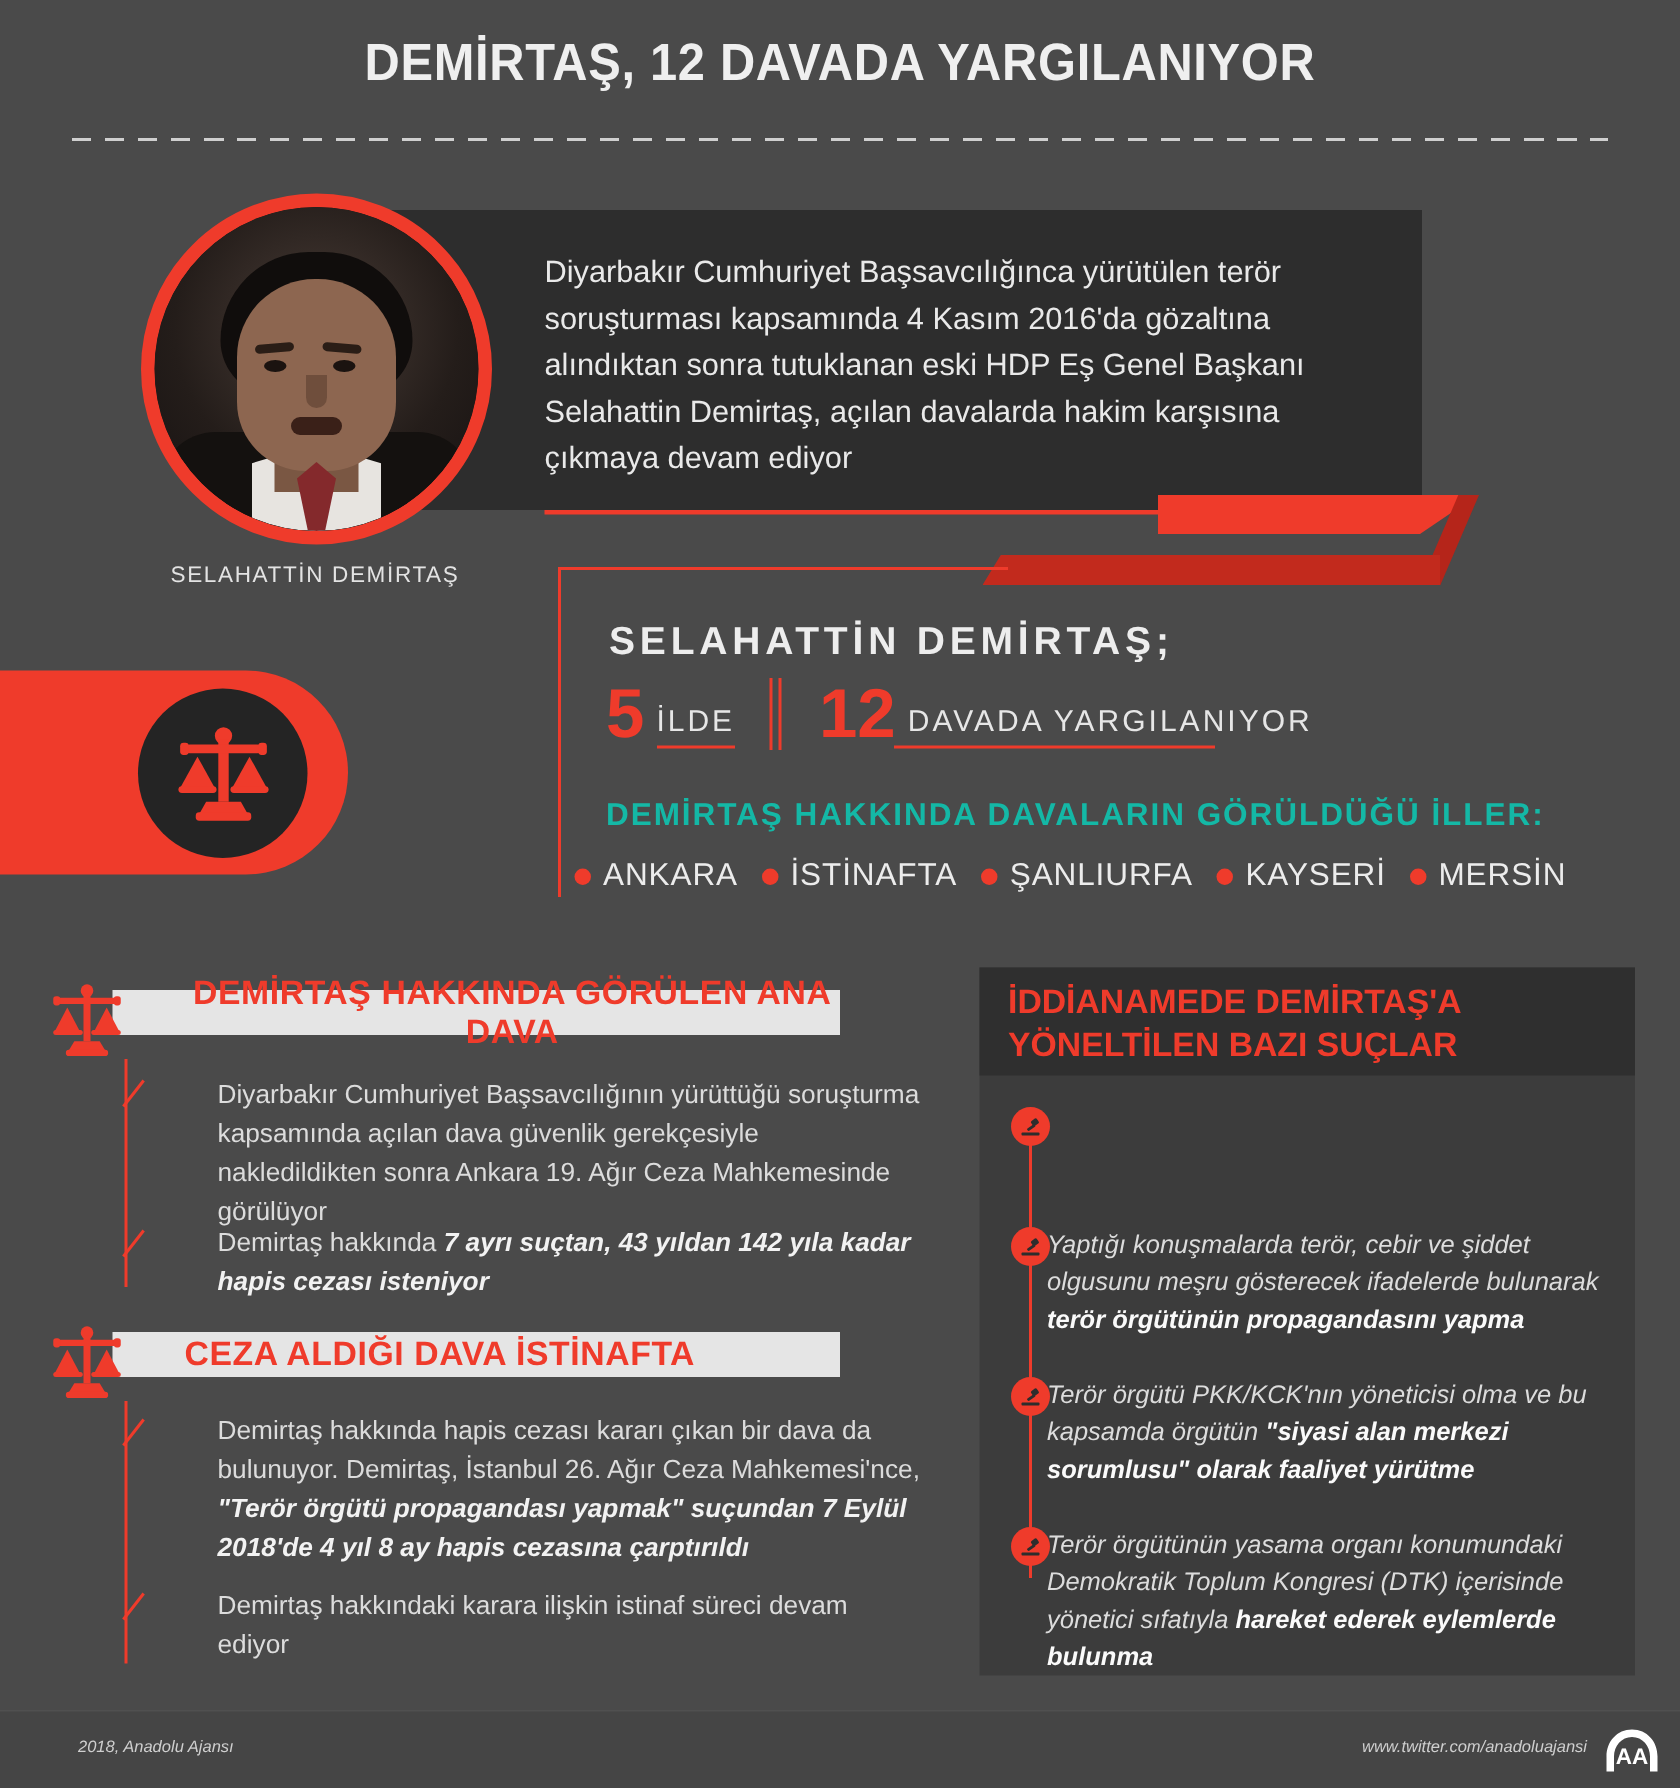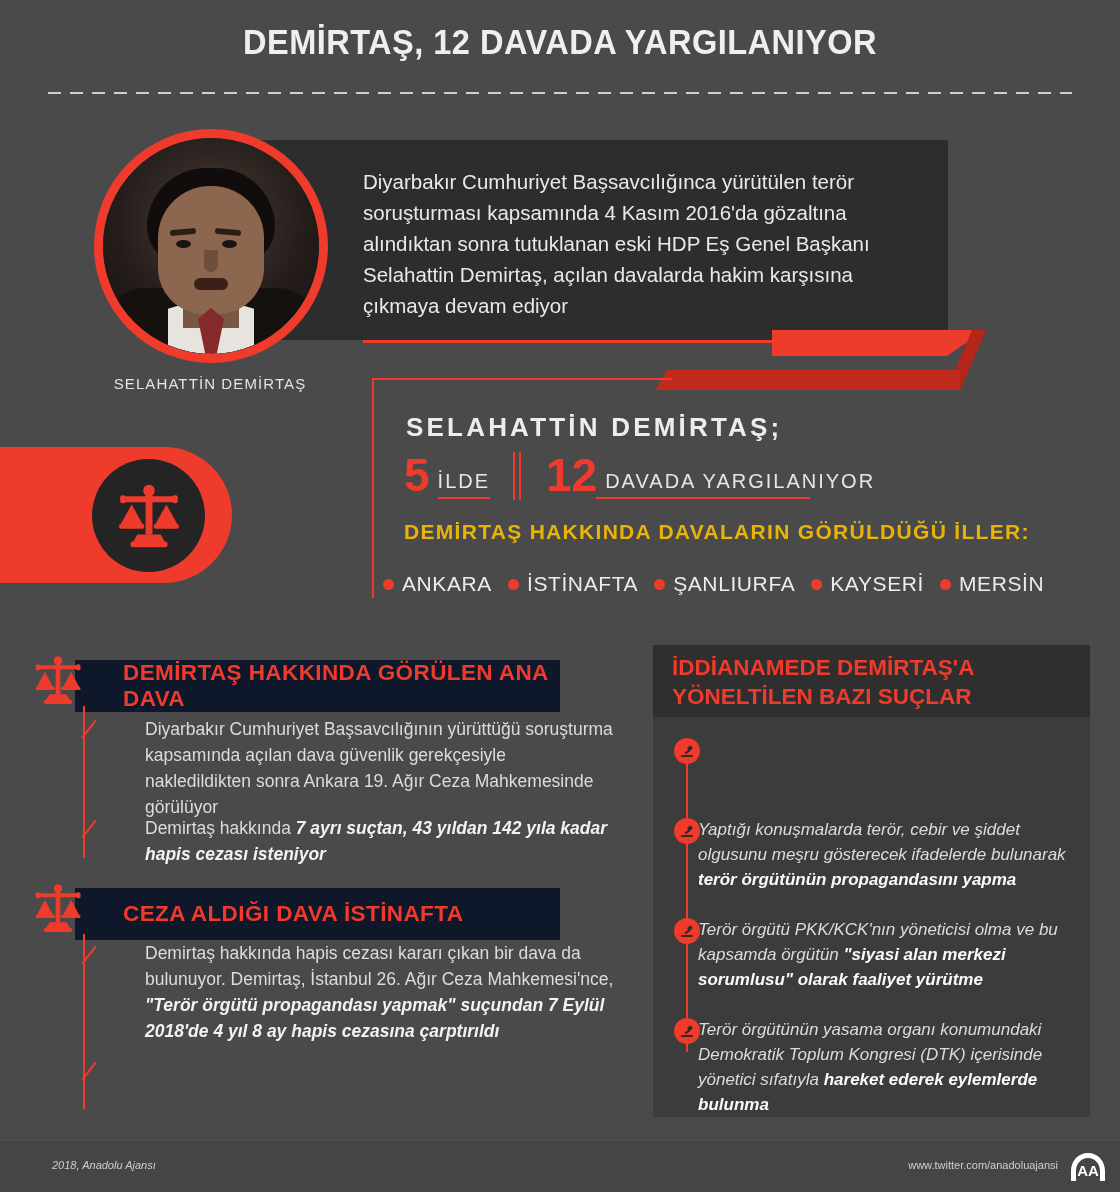--- a/index.html
+++ b/index.html
@@ -122,22 +122,22 @@
   }
   .u-short { position:absolute; left: 438px; top: 497px; width: 52px; height: 2px; background:#ef3b2b;}
   .u-long  { position:absolute; left: 596px; top: 497px; width: 214px; height: 2px; background:#ef3b2b;}
   .sep-bars {
     position: absolute; left: 513px; top: 452px; width: 12px; height: 48px;
   }
   .sep-bars i { position:absolute; top:0; width:2px; height:48px; background:#ef3b2b; display:block;}
   .sep-bars i:nth-child(1){ left:0; }
   .sep-bars i:nth-child(2){ left:6px; }
   .cities-title {
-    position: absolute; left: 404px; top: 520px;
-    color: #eab308; font-size: 21px; font-weight: bold; letter-spacing: 1.3px;
+    position: absolute; left: 404px; top: 532px;
+    color: #14b8a6; font-size: 21px; font-weight: bold; letter-spacing: 1.3px;
   }
   .cities {
     position: absolute; left: 383px; top: 572px;
     display: flex; align-items: center; gap: 16px;
   }
   .city { display: flex; align-items: center; gap: 8px; color: #ececec; font-size: 21px; letter-spacing: 0.6px;}
   .city .dot { width: 11px; height: 11px; border-radius: 50%; background: #ef3b2b; flex: none;}
 
   
   .badge-bar {
@@ -146,22 +146,22 @@
     border-radius: 0 68px 68px 0;
   }
   .badge-circle {
     position: absolute; left: 92px; top: 459px; width: 113px; height: 113px;
     border-radius: 50%; background: #242424;
     display: flex; align-items: center; justify-content: center;
   }
 
   
   .sec-head {
-    position: absolute; height: 52px; background: #0f172a;
-    display: flex; align-items: center;
+    position: absolute; height: 30px; background: #e5e5e5;
+    display: flex; align-items: center; text-align: center;
   }
   .sec-head-title {
     color: #ef3b2b; font-size: 22.5px; font-weight: bold; letter-spacing: 0.4px;
     padding-left: 48px;
   }
   .sec-icon { position: absolute; width: 60px; height: 60px; }
   .tl-line { position: absolute; width: 2px; background: #ef3b2b; }
   .tl-slash { position: absolute; width: 2px; height: 22px; background: #ef3b2b;
               transform: rotate(38deg); }
   .body-text {
@@ -198,21 +198,21 @@
     position: absolute; left: 0; bottom: 0; width: 1120px; height: 52px;
     background: #454545;
     border-top: 1px solid #505050;
   }
   .footer-left {
     position: absolute; left: 52px; top: 18px; color: #cfcfcf;
     font-size: 11px; font-style: italic;
   }
   .footer-right {
     position: absolute; right: 62px; top: 18px; color: #cfcfcf;
-    font-size: 11px; 
+    font-size: 11px; font-style: italic;
   }
   .aa-logo { position: absolute; right: 12px; top: 10px; width: 40px; height: 32px; }
 </style>
 </head>
 <body>
 
 <div id="page">
 
   <div class="title">DEMİRTAŞ, 12 DAVADA YARGILANIYOR</div>
   <div class="title-dashes"></div>
@@ -355,20 +355,23 @@
       </g>
     </svg>
   </div>
   <div class="tl-line" style="left:83px; top:934px; height:175px;"></div>
   <div class="tl-slash" style="left:88px; top:944px;"></div>
   <div class="tl-slash" style="left:88px; top:1060px;"></div>
 
   <div class="body-text" style="left:113px; top:940px; width:470px;">
     <span>Demirtaş hakkında hapis cezası kararı çıkan bir dava da bulunuyor. Demirtaş, İstanbul 26. Ağır Ceza Mahkemesi'nce, </span><b>"Terör örgütü propagandası yapmak" suçundan 7 Eylül 2018'de 4 yıl 8 ay hapis cezasına çarptırıldı</b>
   </div>
+  <div class="body-text" style="left:113px; top:1057px; width:470px;">
+    <span>Demirtaş hakkındaki karara ilişkin istinaf süreci devam ediyor</span>
+  </div>
 
   <div class="right-card"></div>
   <div class="right-head"></div>
   <div class="right-head-title">
     <span>İDDİANAMEDE DEMİRTAŞ'A</span><br>
     <span>YÖNELTİLEN BAZI SUÇLAR</span>
   </div>
 
   <div class="r-line" style="top:752px; height:300px;"></div>
 

